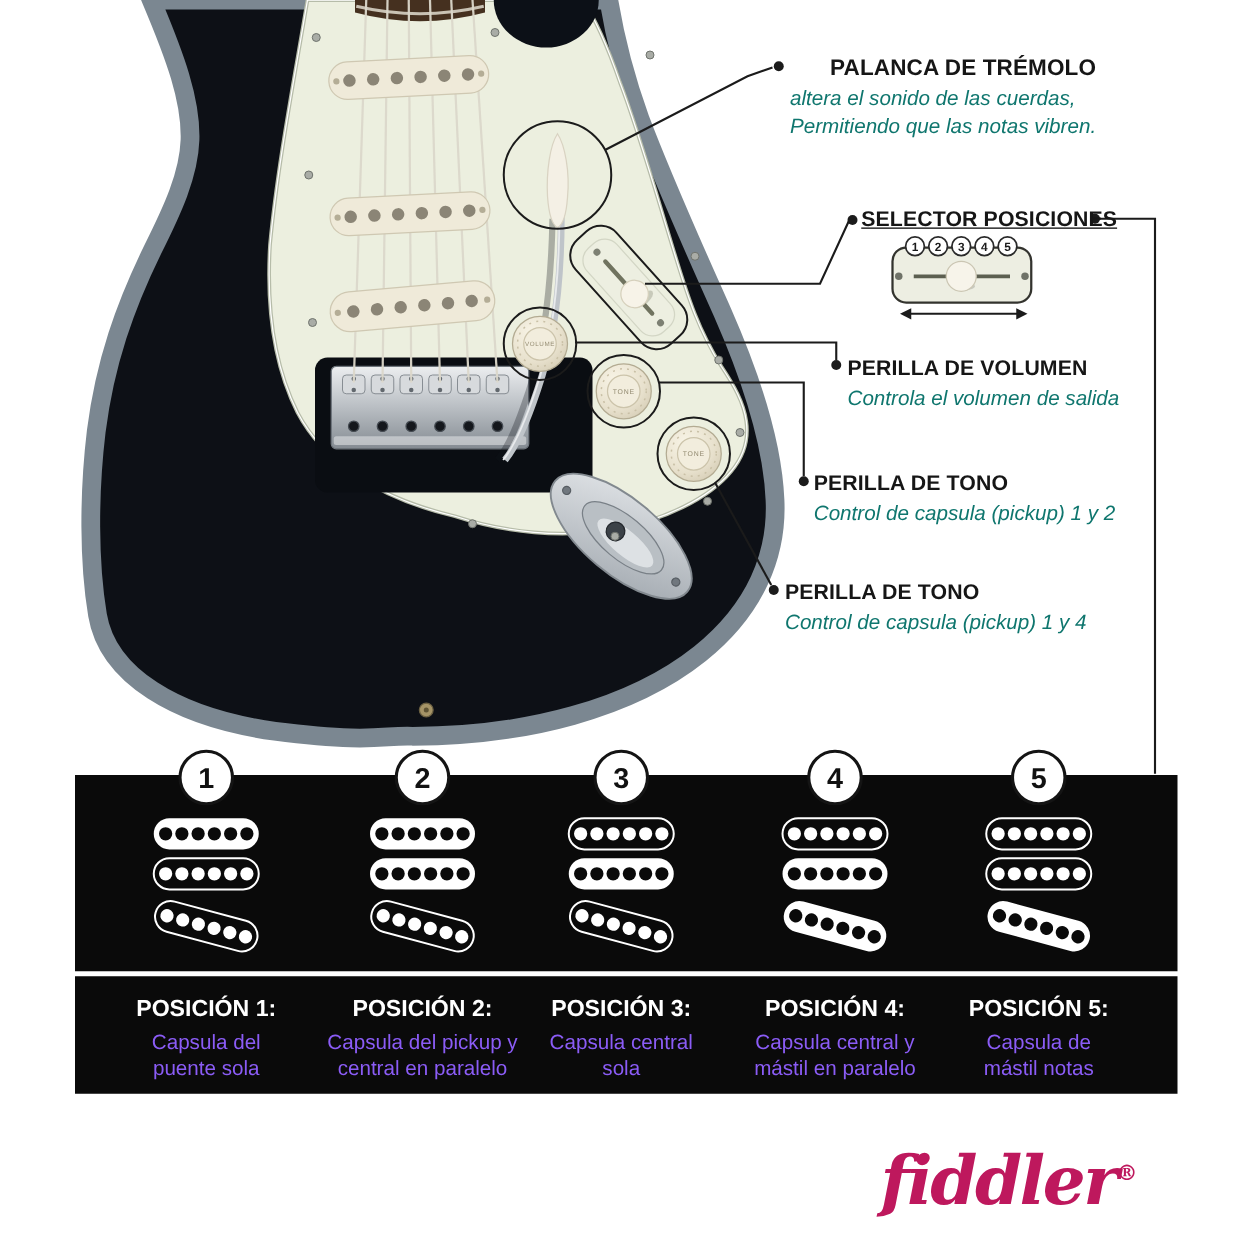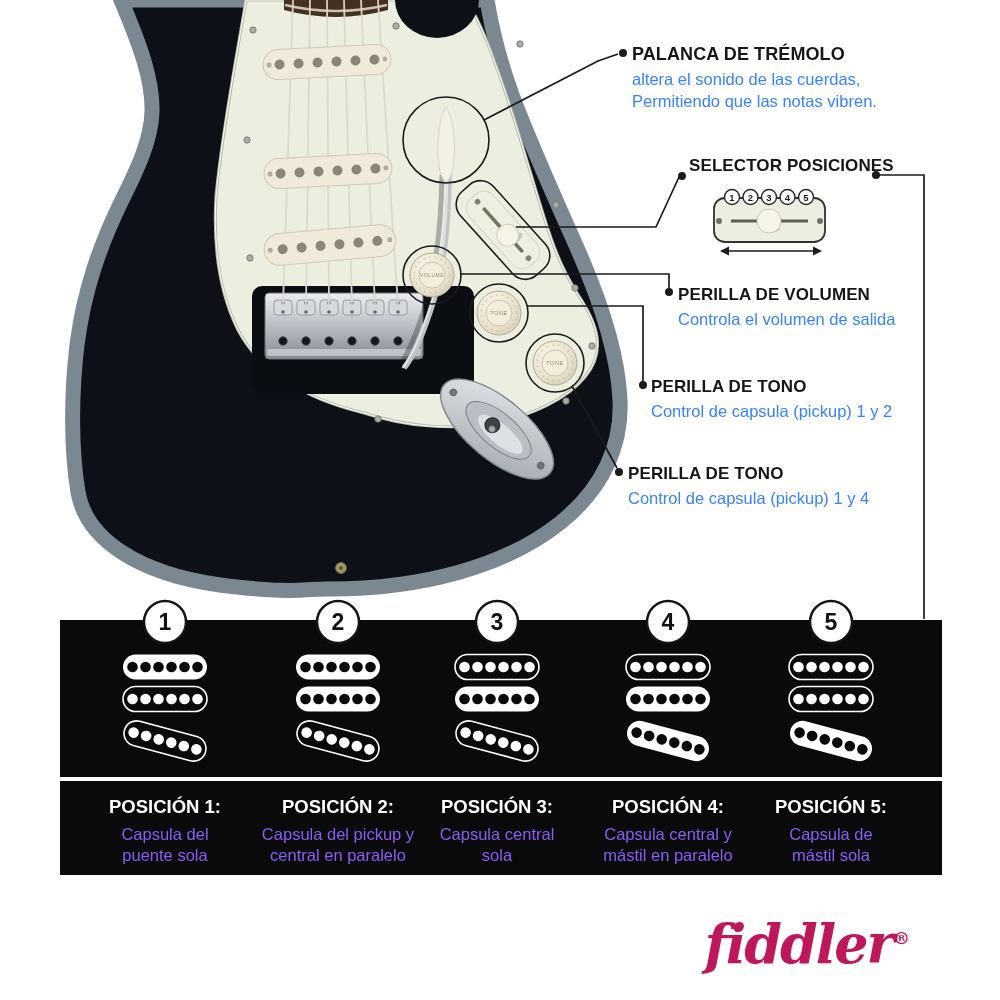--- a/index.html
+++ b/index.html
@@ -1,22 +1,22 @@
 <!DOCTYPE html>
 <html><head>
 <meta charset="utf-8">
 <style>
   html,body{margin:0;padding:0;background:#fff;}
   .page{position:relative;width:1000px;height:1000px;background:#fff;overflow:hidden;
         font-family:"Liberation Sans",sans-serif;}
   svg{position:absolute;left:0;top:0;}
   .lbl{position:absolute;}
   .lbl-title{font-weight:bold;font-size:17px;color:#161616;letter-spacing:.1px;white-space:nowrap;}
-  .lbl-title.big{font-size:18px;}
-  .lbl-desc{font-size:16.5px;color:#3b82f6;line-height:22px;margin-top:3px;white-space:nowrap;}
+  .lbl-title.big{font-size:18px;text-align:right;}
+  .lbl-desc{font-size:16.5px;color:#0f766e;line-height:22px;margin-top:3px;white-space:nowrap;font-style:italic;}
   .pos-col{position:absolute;width:184px;text-align:center;}
   .pos-title{font-weight:bold;font-size:18.5px;color:#ffffff;white-space:nowrap;}
   .pos-desc{font-size:16.5px;line-height:21px;color:#8b5cf6;margin-top:6px;}
   .logo{position:absolute;left:620px;top:912px;width:290px;text-align:right;
         font-family:"DejaVu Serif",serif;font-style:italic;font-weight:bold;
         font-size:54px;color:#be185d;letter-spacing:-2px;}
   .logo sup{font-size:17px;letter-spacing:0;}
 </style>
 </head>
 <body>
@@ -423,21 +423,21 @@
 </svg>
 
 <div class="lbl" style="left:632px;top:44px;">
   <div class="lbl-title big">PALANCA DE TRÉMOLO</div>
   <div class="lbl-desc">
     <div>altera el sonido de las cuerdas,</div>
     <div>Permitiendo que las notas vibren.</div>
   </div>
 </div>
 
-<div class="lbl" style="left:689px;top:156px;">
+<div class="lbl" style="left:689px;top:166px;text-decoration:underline;">
   <div class="lbl-title">SELECTOR POSICIONES</div>
 </div>
 
 <div class="lbl" style="left:678px;top:285px;">
   <div class="lbl-title">PERILLA DE VOLUMEN</div>
   <div class="lbl-desc">Controla el volumen de salida</div>
 </div>
 
 <div class="lbl" style="left:651px;top:377px;">
   <div class="lbl-title">PERILLA DE TONO</div>
@@ -474,19 +474,19 @@
   <div class="pos-title">POSICIÓN 4:</div>
   <div class="pos-desc">
         <div>Capsula central y</div>
         <div>mástil en paralelo</div>
       </div>
 </div>
 <div class="pos-col" style="left:739px;top:796px;">
   <div class="pos-title">POSICIÓN 5:</div>
   <div class="pos-desc">
         <div>Capsula de</div>
-        <div>mástil sola</div>
+        <div>mástil notas</div>
       </div>
 </div>
 
 <div class="logo"><span>fiddler</span><sup>®</sup></div>
 
 </div>
 
 </body></html>

